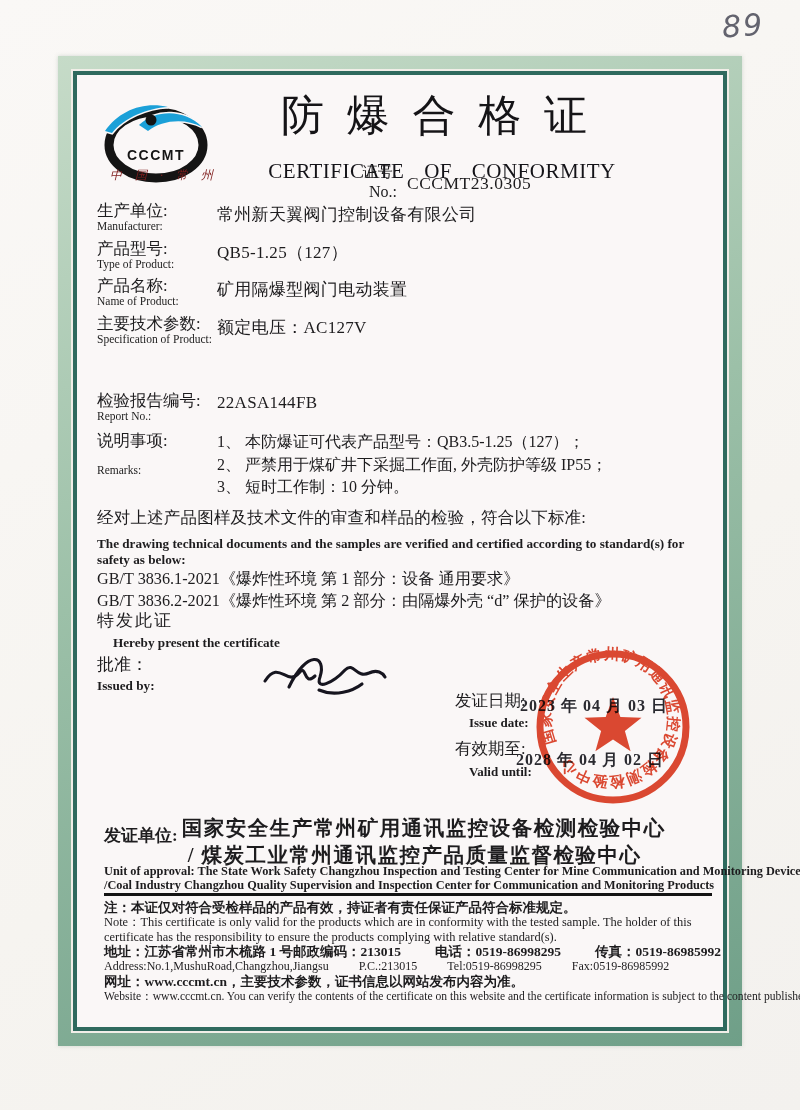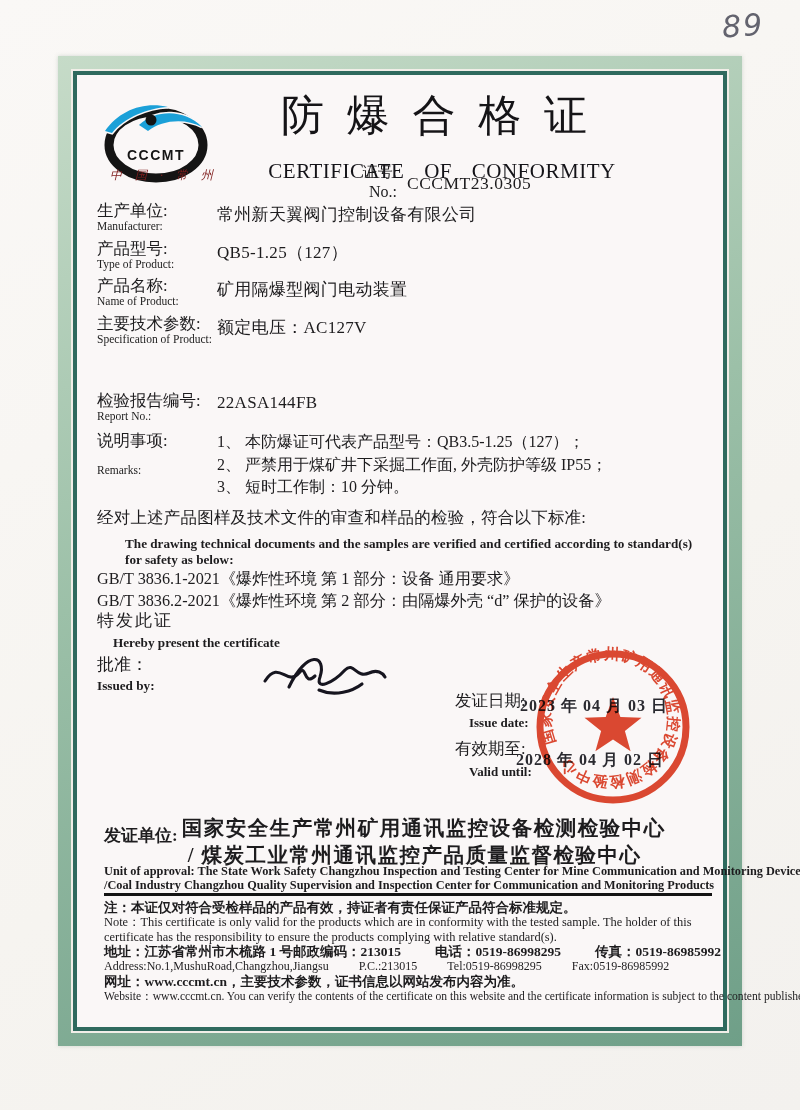--- a/index.html
+++ b/index.html
@@ -46,21 +46,21 @@
   .fvalue { font-size:17px; padding-top:2px; letter-spacing:.3px; }
   .h38{height:38px}.h37{height:37px}.h35{height:35px}.h36{height:36px}.h40{height:40px}
 
   
   .report-block { left:20px; top:316px; width:606px; }
   .rem-items { font-size:16px; line-height:22.5px; }
 
   
   .standards { left:20px; top:432px; width:612px; }
   .std-intro-cn { font-size:16.5px; letter-spacing:.2px; }
-  .std-intro-en { font-size:13.2px; margin-top:7px; font-weight:bold;margin-left:28px; }
+  .std-intro-en { font-size:13.2px; margin-top:7px; font-weight:bold; }
   .std-item { font-size:16.2px; line-height:22px; }
 
   
   .present-cn { left:20px; top:534px; font-size:17px; letter-spacing:2px; }
   .present-en { left:36px; top:560px; font-size:13.2px; font-weight:bold; }
   .approve-cn { left:20px; top:578px; font-size:17px; }
   .approve-en { left:20px; top:603px; font-size:13.2px; font-weight:bold; }
   .signature  { left:182px; top:568px; }
 
   .dlabel-cn { font-size:16.5px; white-space:nowrap; }

